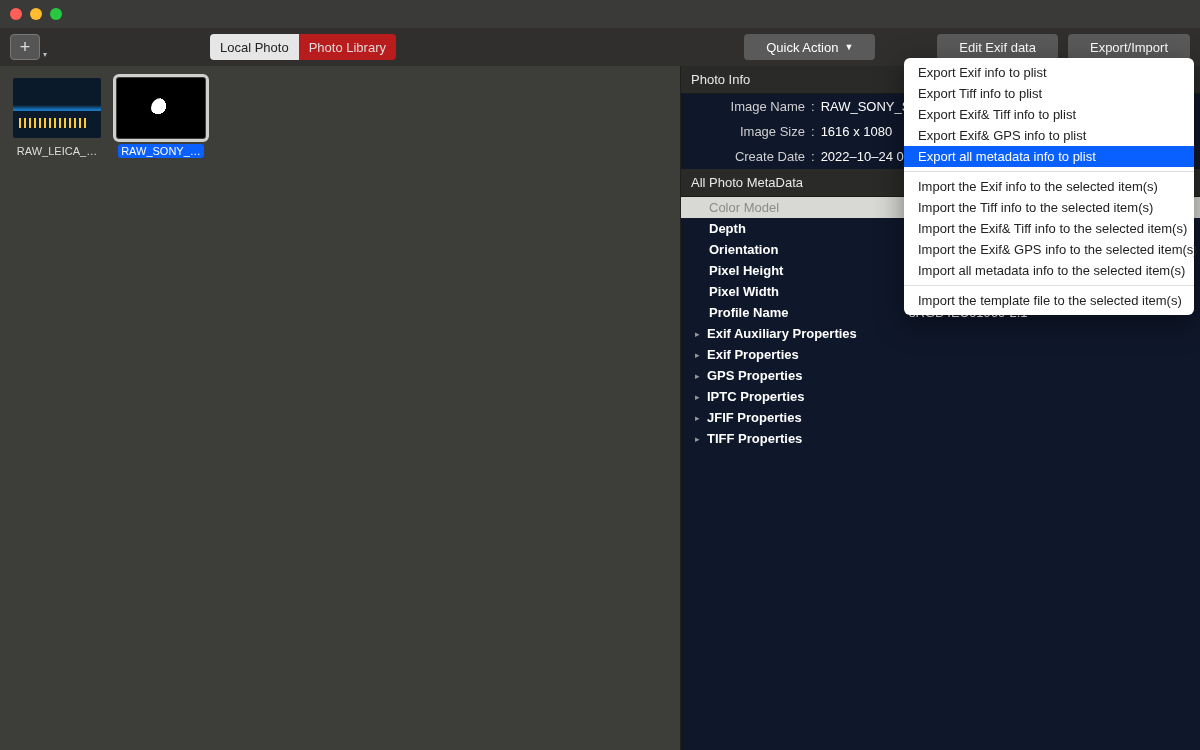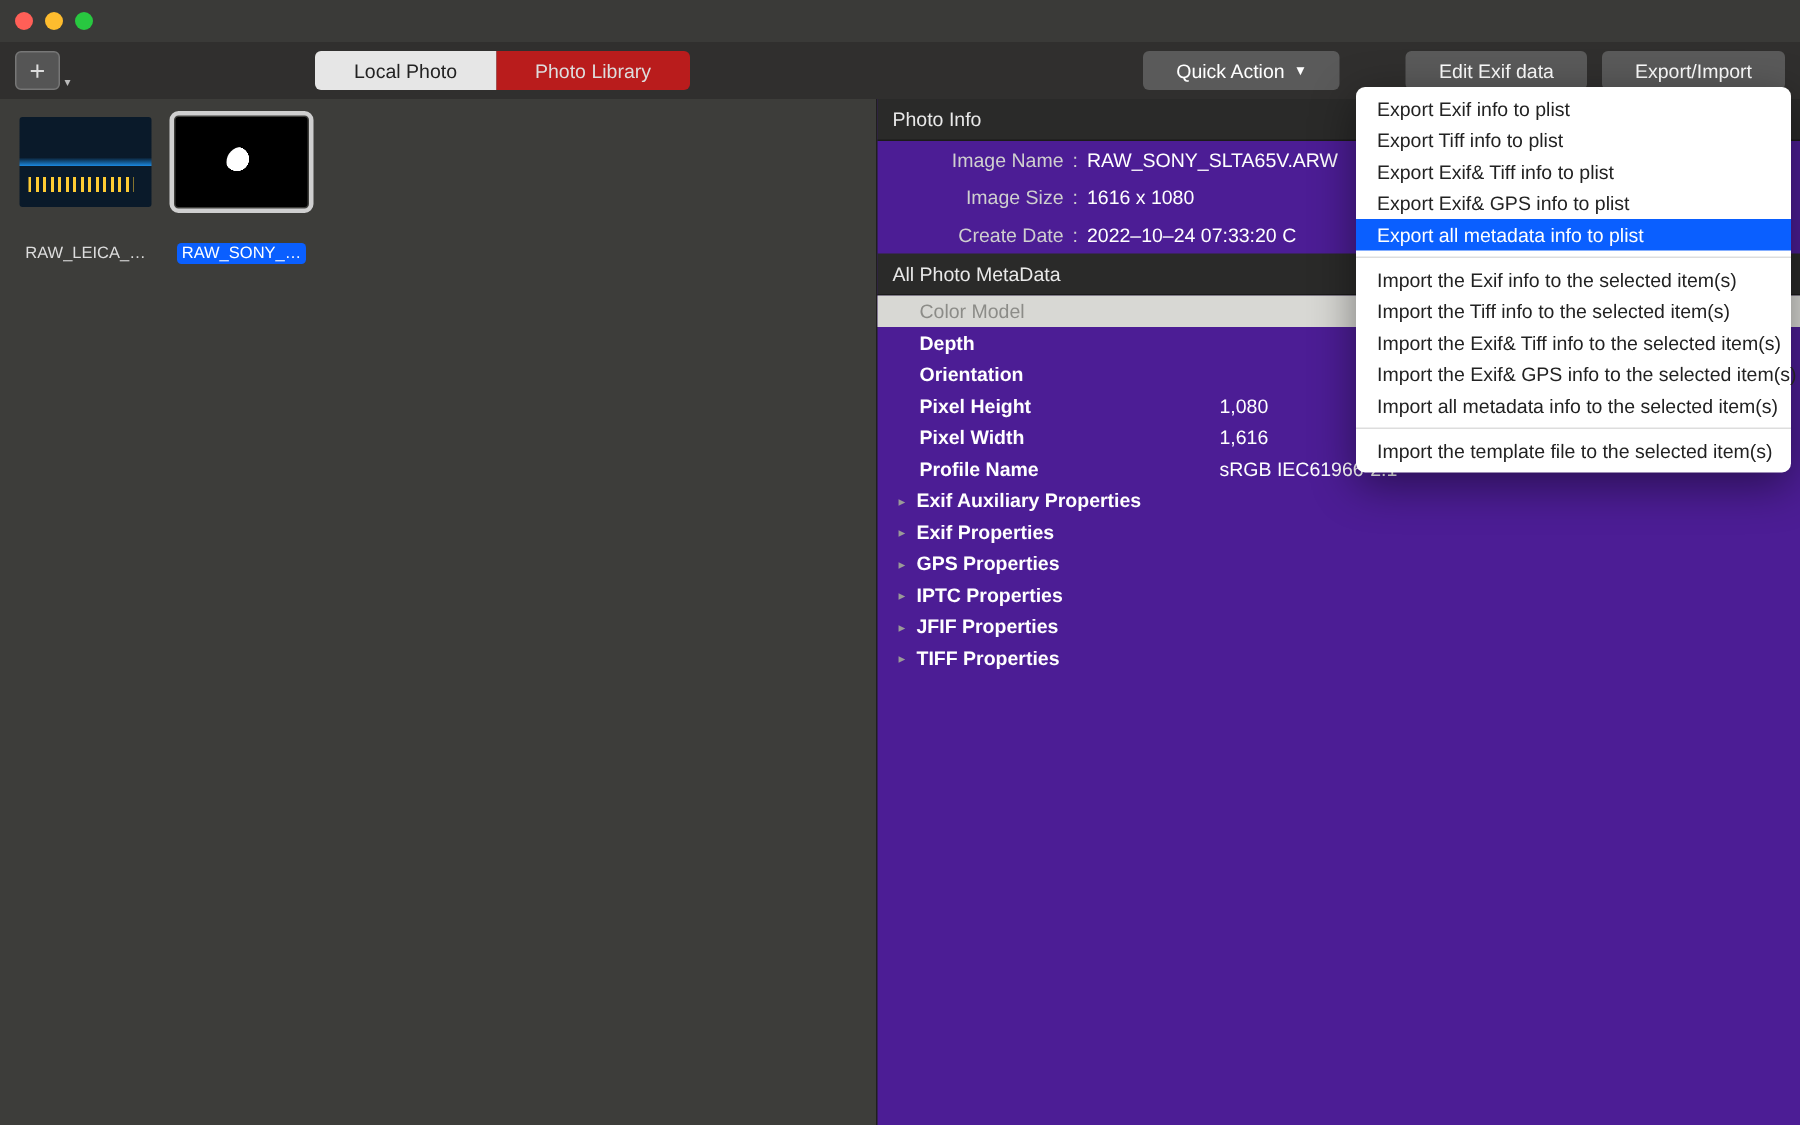--- a/index.html
+++ b/index.html
@@ -12,35 +12,35 @@
   .tl-close { background: #ff5f57; }
   .tl-min   { background: #febc2e; }
   .tl-max   { background: #28c840; }
 
   
   .toolbar { height: 38px; background: #302f2e; display: flex; align-items: center; padding: 0 10px; gap: 10px; position: relative; }
   .add-btn { width: 30px; height: 26px; background: #555; border: 1px solid #777; border-radius: 4px; display: flex; align-items: center; justify-content: center; color: #ddd; font-size: 18px; position: relative; }
   .add-btn .caret { font-size: 8px; position: absolute; right: -8px; bottom: 0; color: #bbb; }
 
   .seg { display: flex; border-radius: 4px; overflow: hidden; margin-left: 160px; }
-  .seg button { border: none; height: 26px; padding: 0 26px; font-size: 13px; cursor: pointer; }
+  .seg button { border: none; height: 26px; padding: 0 10px; font-size: 13px; cursor: pointer; }
   .seg .active   { background: #e6e6e6; color: #222; }
   .seg .inactive { background: #b91c1c; color: #ddd; }
 
   .spacer { flex: 1; }
   .tb-btn { height: 26px; background: #5a5a5a; color: #fff; border: none; border-radius: 4px; padding: 0 22px; font-size: 13px; cursor: pointer; display: flex; align-items: center; gap: 6px; }
   .tb-btn .tri { font-size: 9px; }
 
   
   .main { display: flex; height: calc(750px - 28px - 38px); }
   .left { flex: 1; background: #3d3d3a; padding: 12px; display: flex; gap: 14px; align-items: flex-start; }
-  .right { width: 616px; background: #4c1d95; border-left: 1px solid #1f1f1e; }
-
-  
-  .thumb { width: 90px; display: flex; flex-direction: column; align-items: center; gap: 24px; }
+  .right { width: 520px; background: #0f172a; border-left: 1px solid #1f1f1e; }
+
+  
+  .thumb { width: 90px; display: flex; flex-direction: column; align-items: center; gap: 6px; }
   .thumb .pic { width: 88px; height: 60px; border-radius: 2px; }
   .thumb .lbl { font-size: 11px; color: #ddd; max-width: 88px; white-space: nowrap; overflow: hidden; text-overflow: ellipsis; text-align: center; padding: 1px 3px; border-radius: 3px; }
   .thumb.selected .pic { outline: 3px solid #cfcfcf; outline-offset: 1px; }
   .thumb.selected .lbl { background: #0a5fff; color: #fff; }
   .pic-city { background: linear-gradient(to top, #0a1a2a 0%, #0a1a2a 45%, #1a84d8 46%, #0a1a2a 55%, #0a1a2a 100%); position:relative; }
   .pic-city::after{content:"";position:absolute;left:6px;bottom:10px;width:70px;height:10px;background:repeating-linear-gradient(90deg,#ffcc33 0 2px,transparent 2px 5px);}
   .pic-moon { background: #000; display: flex; align-items: center; justify-content: center; }
   .pic-moon::after { content: ""; width: 20px; height: 20px; border-radius: 50%; background: radial-gradient(circle at 35% 40%, #fff 0 45%, #000 46% 100%); }
 
   
@@ -85,21 +85,21 @@
     <button class="active">Local Photo</button>
     <button class="inactive">Photo Library</button>
   </div>
 
   <div class="spacer"></div>
 
   <button class="tb-btn">
     <span>Quick Action</span>
     <span class="tri">▼</span>
   </button>
-  <button class="tb-btn" style="margin-left:34px">Edit Exif data</button>
+  <button class="tb-btn" style="margin-left:52px">Edit Exif data</button>
   <button class="tb-btn">Export/Import</button>
 </div>
 
 <div class="main">
   <div class="left">
     <div class="thumb">
       <div class="pic pic-city"></div>
       <div class="lbl">RAW_LEICA_…</div>
     </div>
     <div class="thumb selected">

